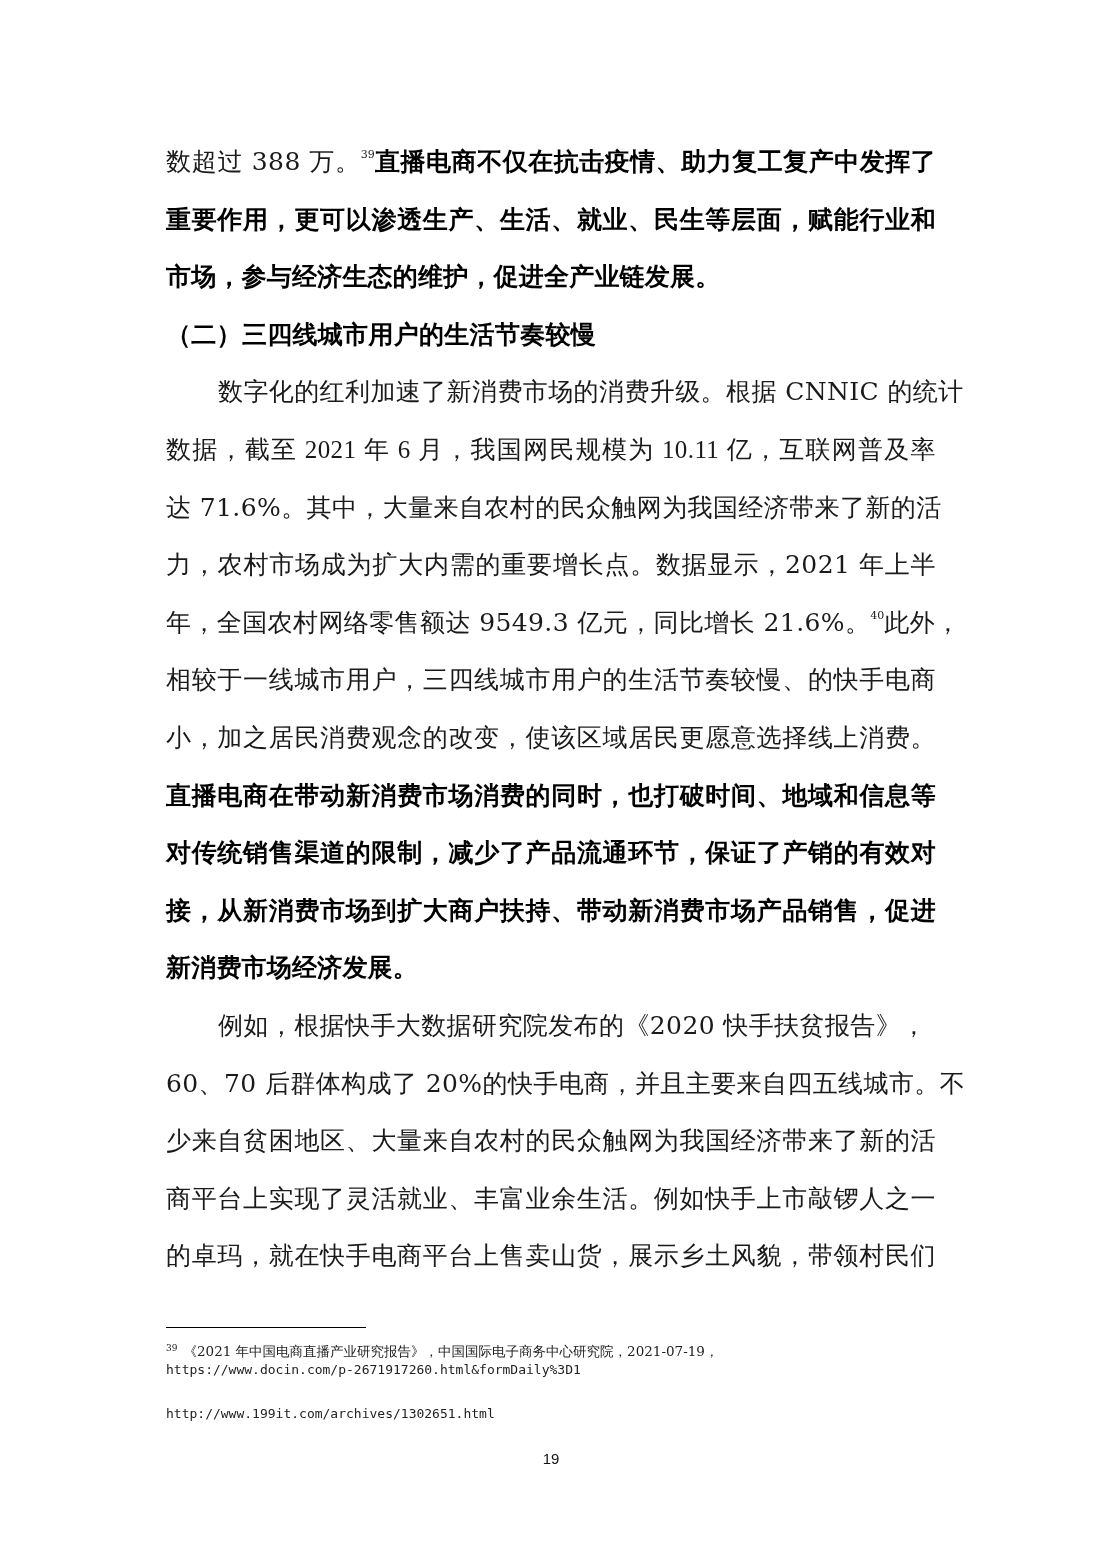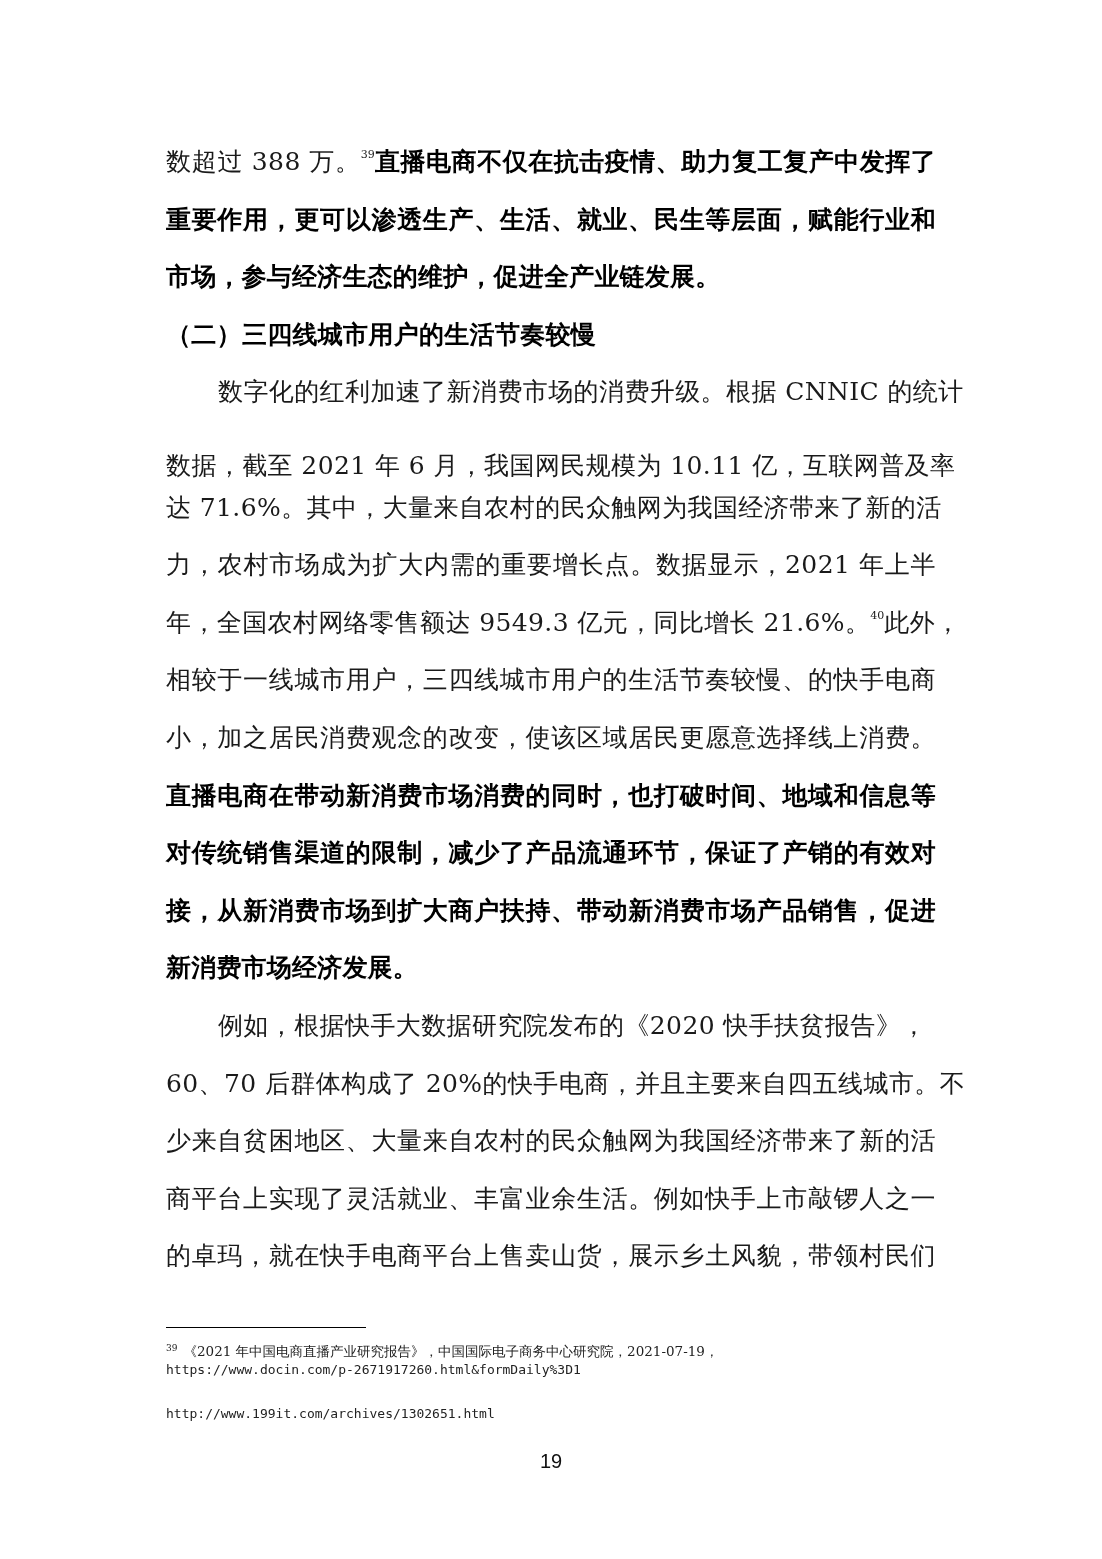--- a/index.html
+++ b/index.html
@@ -12,33 +12,33 @@
     .bold { font-family: "DejaVu Sans", "Liberation Sans", sans-serif; font-weight: bold; color: #000; letter-spacing: 0.2px; }
     .indent { left: 218px; width: 718px; }
     .sup { font-size: 11px; vertical-align: 12px; line-height: 0; letter-spacing: 0; }
     .heading { font-family: "DejaVu Sans", "Liberation Sans", sans-serif; font-weight: bold; color: #000; letter-spacing: 0.3px; }
     .rule { position: absolute; left: 166px; top: 1327px; width: 200px; height: 1px; background: #000; }
     .fn { position: absolute; left: 166px; font-size: 13.5px; line-height: 18px; white-space: nowrap; color: #222;
       font-family: "DejaVu Serif", "Liberation Serif", serif; }
     .fn .num { font-size: 9px; vertical-align: 5px; margin-right: 6px; }
     .fn-url { font-family: "DejaVu Sans Mono", "Liberation Mono", monospace; font-size: 13px; }
     .pagenum { position: absolute; left: 0; width: 1102px; top: 1450px; text-align: center;
-      font-family: "Liberation Sans", "DejaVu Sans", sans-serif; font-size: 20px; color: #111; }
+      font-family: "Liberation Sans", "DejaVu Sans", sans-serif; font-size: 15px; color: #111; }
   </style>
 </head>
 <body>
 
 <div class="page">
   <div id="body-lines">
       <div class="line justify" style="top: 142px;"><span class="">数超过 388 万。</span><span class="sup">39</span><span class="bold">直播电商不仅在抗击疫情、助力复工复产中发挥了</span></div>
       <div class="line justify" style="top: 199.6px;"><span class="bold">重要作用，更可以渗透生产、生活、就业、民生等层面，赋能行业和</span></div>
       <div class="line" style="top: 257.2px;"><span class="bold">市场，参与经济生态的维护，促进全产业链发展。</span></div>
       <div class="line" style="top: 314.8px;"><span class="heading">（二）三四线城市用户的生活节奏较慢</span></div>
       <div class="line indent justify" style="top: 372.4px;"><span class="">数字化的红利加速了新消费市场的消费升级。根据 CNNIC 的统计</span></div>
-      <div class="line justify" style="top: 446px;"><span class="">数据，截至 2021 年 6 月，我国网民规模为 10.11 亿，互联网普及率</span></div>
+      <div class="line justify" style="top: 430px; font-family: Liberation Serif, serif;"><span class="">数据，截至 2021 年 6 月，我国网民规模为 10.11 亿，互联网普及率</span></div>
       <div class="line justify" style="top: 487.6px;"><span class="">达 71.6%。其中，大量来自农村的民众触网为我国经济带来了新的活</span></div>
       <div class="line justify" style="top: 545.2px;"><span class="">力，农村市场成为扩大内需的重要增长点。数据显示，2021 年上半</span></div>
       <div class="line justify" style="top: 602.8px;"><span class="">年，全国农村网络零售额达 9549.3 亿元，同比增长 21.6%。</span><span class="sup">40</span><span class="">此外，</span></div>
       <div class="line justify" style="top: 660.4px;"><span class="">相较于一线城市用户，三四线城市用户的生活节奏较慢、的快手电商</span></div>
       <div class="line justify" style="top: 718px;"><span class="">小，加之居民消费观念的改变，使该区域居民更愿意选择线上消费。</span></div>
       <div class="line justify" style="top: 775.6px;"><span class="bold">直播电商在带动新消费市场消费的同时，也打破时间、地域和信息等</span></div>
       <div class="line justify" style="top: 833.2px;"><span class="bold">对传统销售渠道的限制，减少了产品流通环节，保证了产销的有效对</span></div>
       <div class="line justify" style="top: 890.8px;"><span class="bold">接，从新消费市场到扩大商户扶持、带动新消费市场产品销售，促进</span></div>
       <div class="line" style="top: 948.4px;"><span class="bold">新消费市场经济发展。</span></div>
       <div class="line indent" style="top: 1006px;"><span class="">例如，根据快手大数据研究院发布的《2020 快手扶贫报告》，</span></div>

